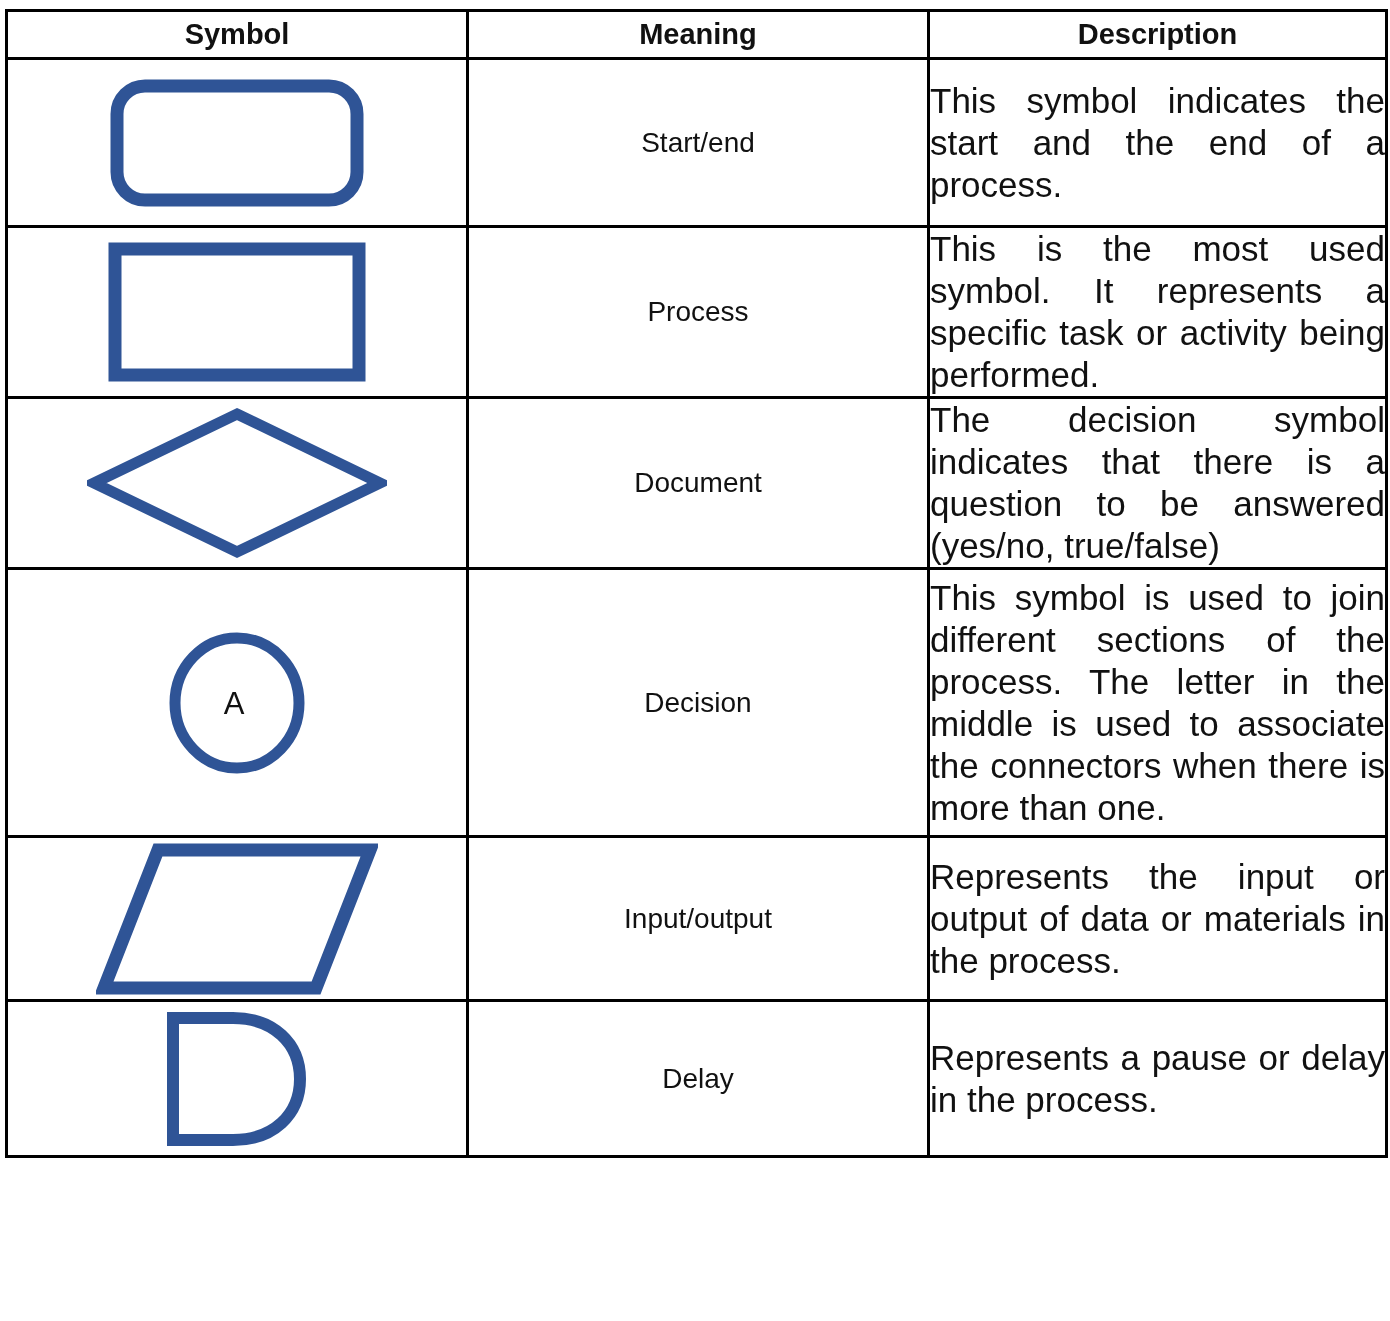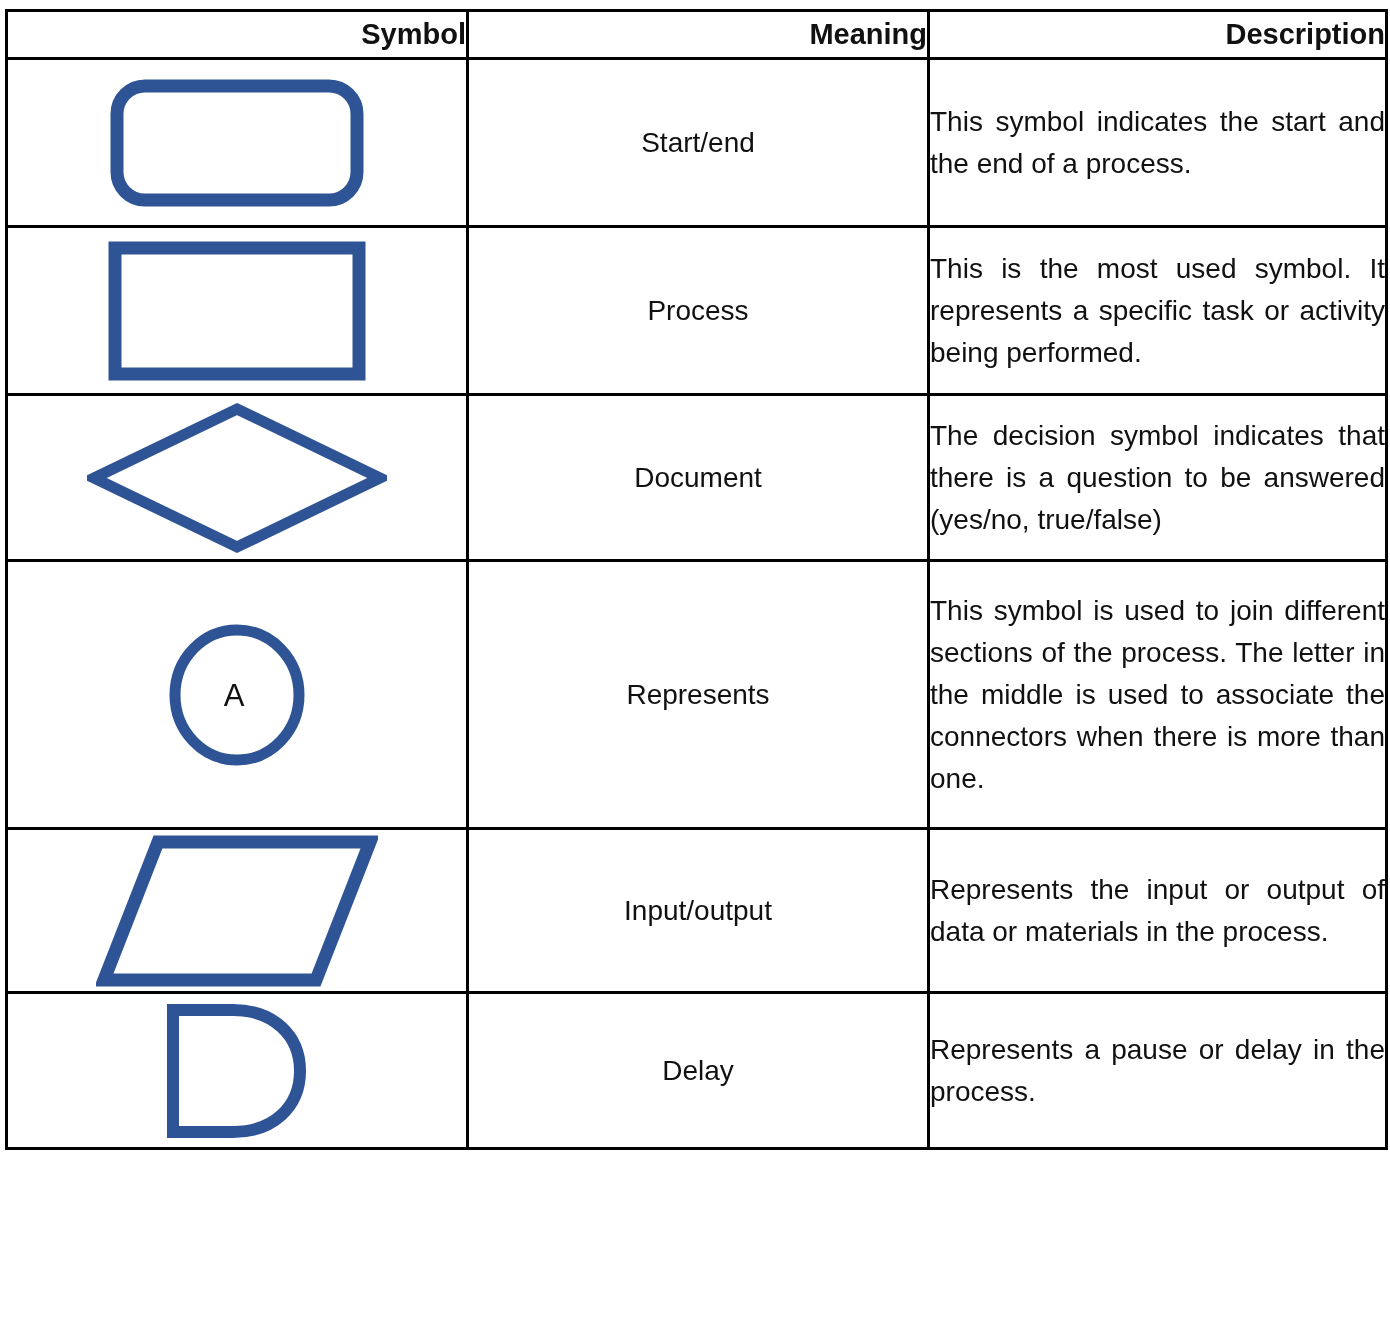--- a/index.html
+++ b/index.html
@@ -30,42 +30,42 @@
   table.symbols col.c3 { width: 458px; }
   table.symbols th,
   table.symbols td {
     border: 3px solid var(--table-border);
     padding: 0;
     overflow: hidden;
   }
   th.hdr {
     font-size: 29px;
     font-weight: bold;
-    text-align: right;
+    text-align: center;
     vertical-align: middle;
   }
   tr.hrow    { height: 48px;  }
   tr.r-start { height: 168px; margin-top: 48px; }
   tr.r-proc  { height: 168px; }
   tr.r-doc   { height: 166px; }
   tr.r-dec   { height: 166px; }
   tr.r-conn  { height: 268px; }
   tr.r-io    { height: 164px; }
   tr.r-delay { height: 156px; padding-left: 33px; }
   td.symbol-cell {
     text-align: center;
     vertical-align: middle;
   }
   td.meaning-cell {
     font-size: 28px;
     text-align: center;
     vertical-align: middle;
   }
   td.description-cell {
-    font-size: 28px;
+    font-size: 35px;
     line-height: 42px;
     text-align: justify;
     vertical-align: middle;
     padding: 8px 13px 8px 14px;
   }
   .shape-svg {
     display: block;
     margin: 0 auto;
   }
   .shape-svg .stroke {
@@ -127,21 +127,21 @@
       <td class="description-cell">The decision symbol indicates that there is a question to be answered (yes/no, true/false)</td>
     </tr>
 
     <tr class="r-conn">
       <td class="symbol-cell">
         <svg class="shape-svg" width="142" height="144" viewBox="0 0 142 144">
           <ellipse class="stroke" cx="71" cy="72" rx="62" ry="65" stroke-width="11"></ellipse>
           <text class="connector-letter" x="68" y="83" text-anchor="middle">A</text>
         </svg>
       </td>
-      <td class="meaning-cell">Represents</td>
+      <td class="meaning-cell">Decision</td>
       <td class="description-cell">This symbol is used to join different sections of the process.  The letter in the middle is used to associate the connectors when there is more than one.</td>
     </tr>
 
     <tr class="r-io">
       <td class="symbol-cell">
         <svg class="shape-svg" width="282" height="152" viewBox="0 0 282 152">
           <polygon class="stroke" stroke-width="13" points="62,7 274,7 220,145 8,145"></polygon>
         </svg>
       </td>
       <td class="meaning-cell">Input/output</td>

